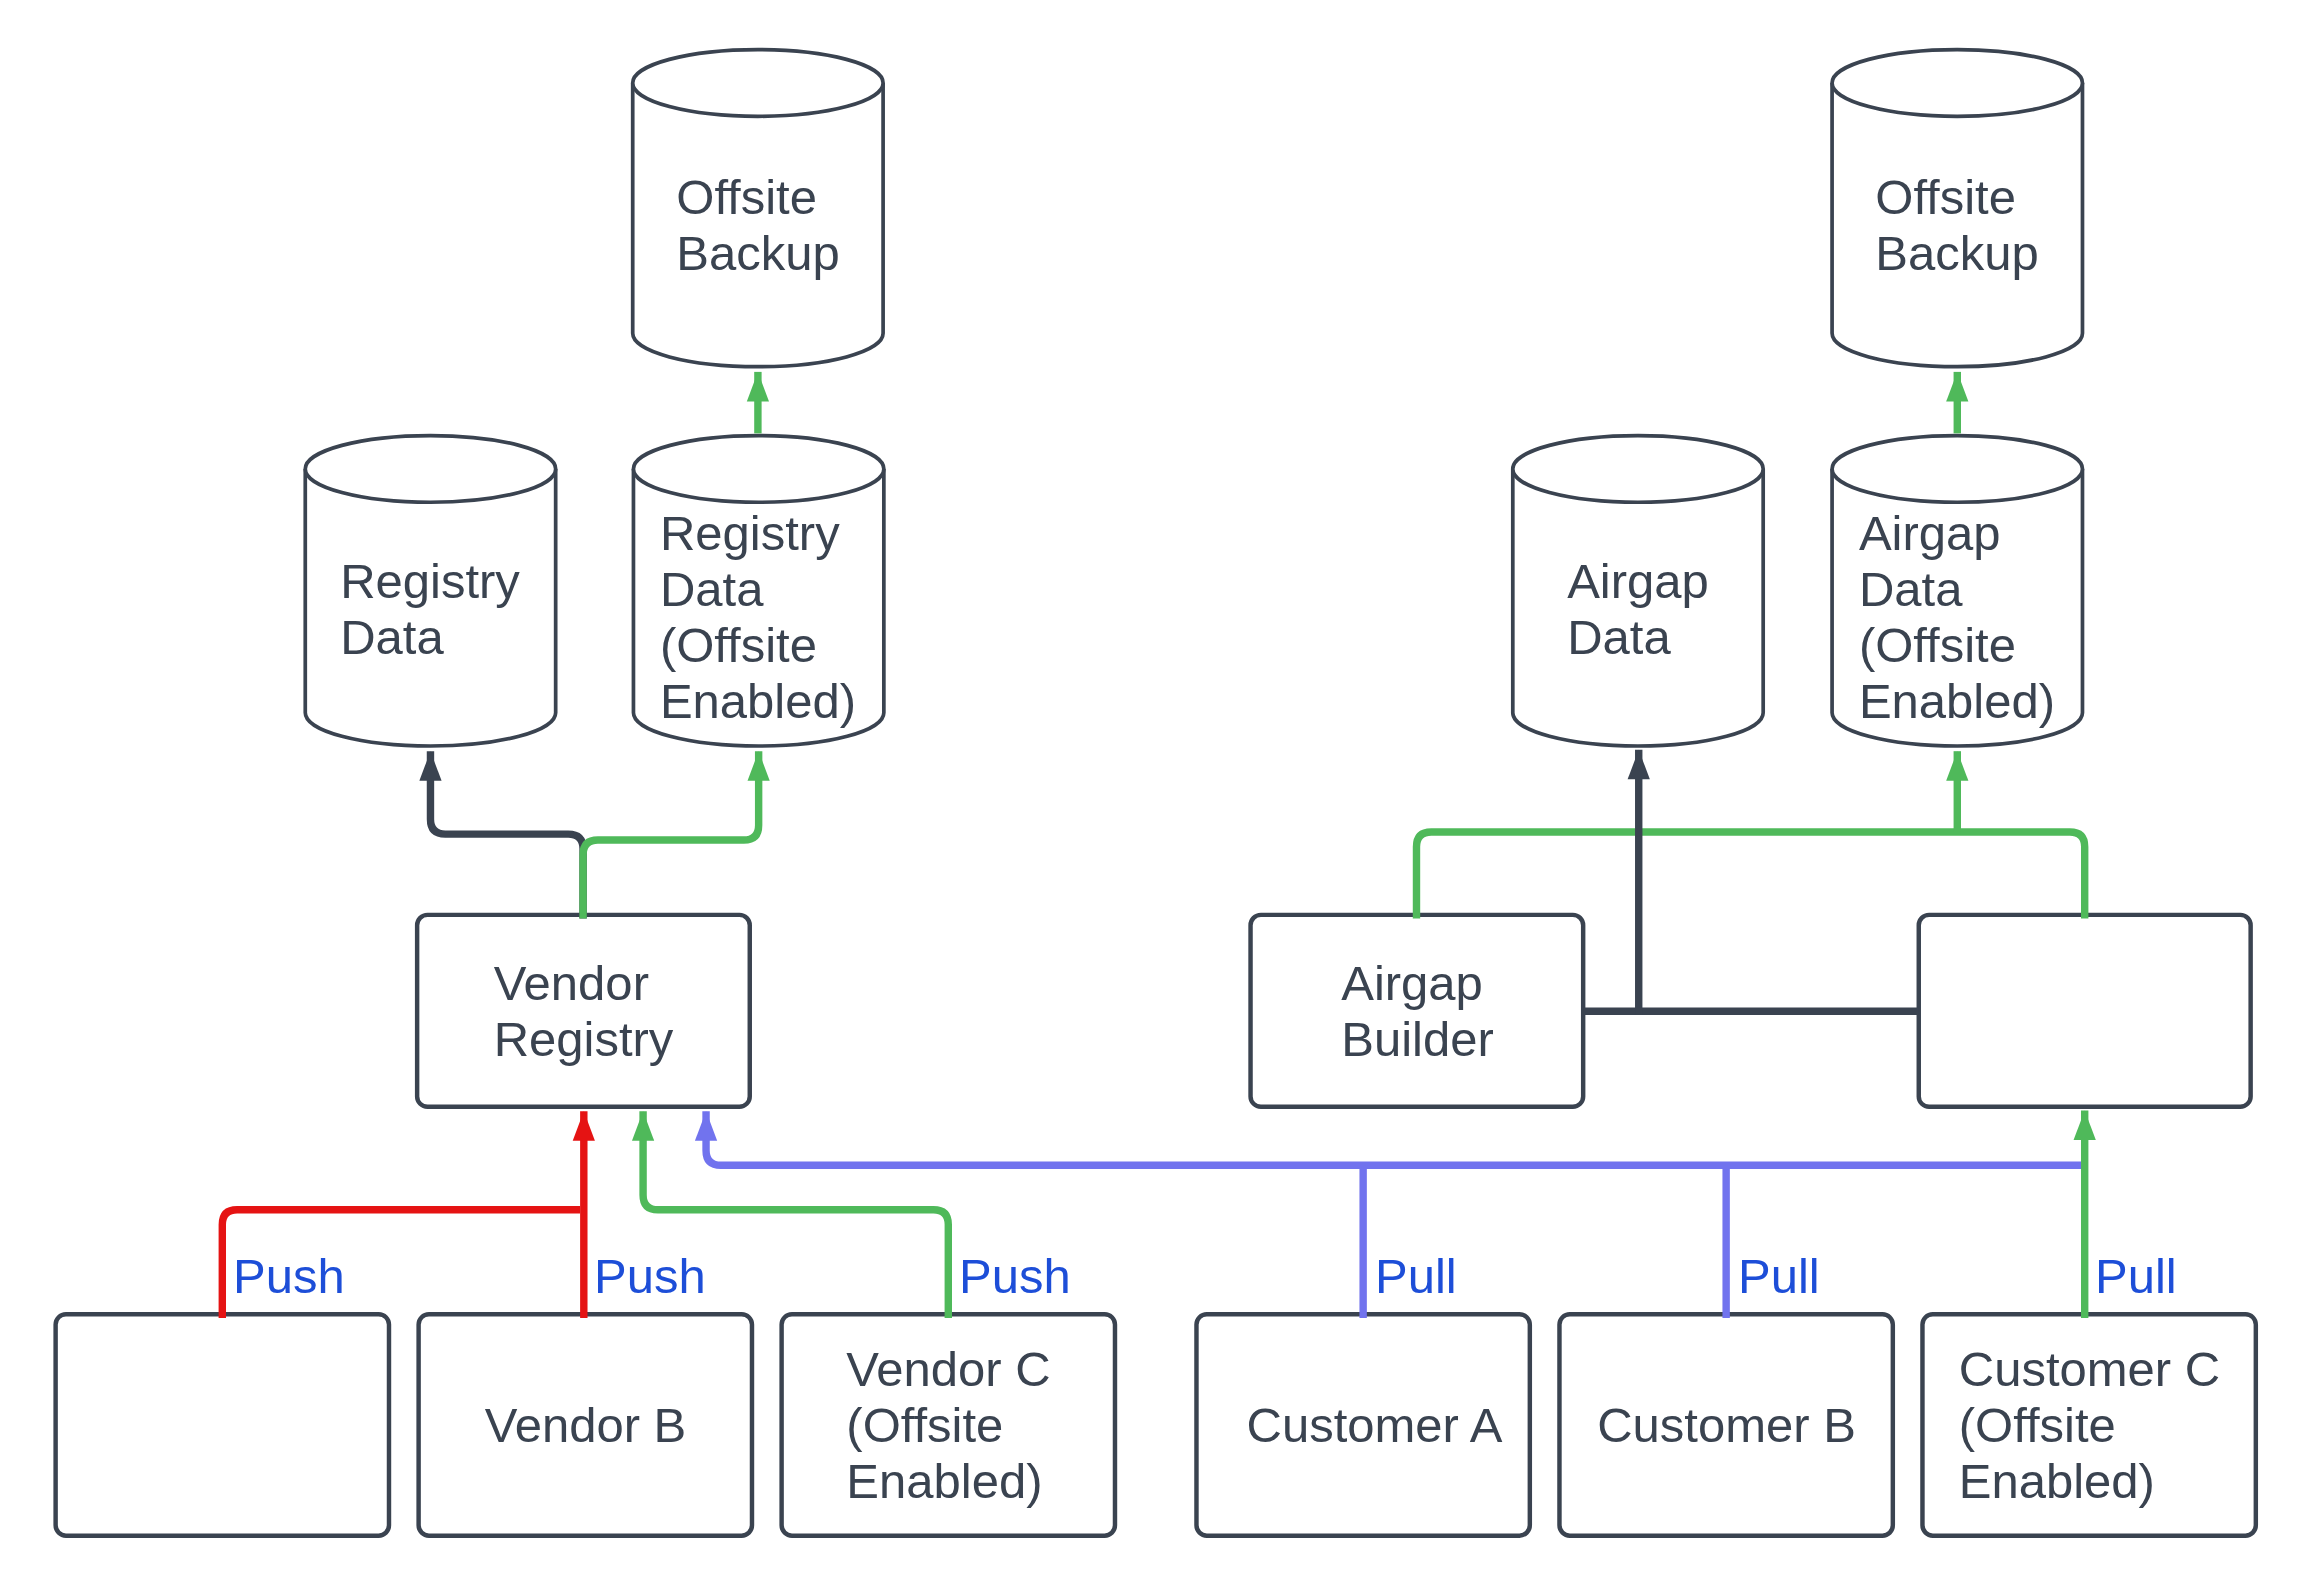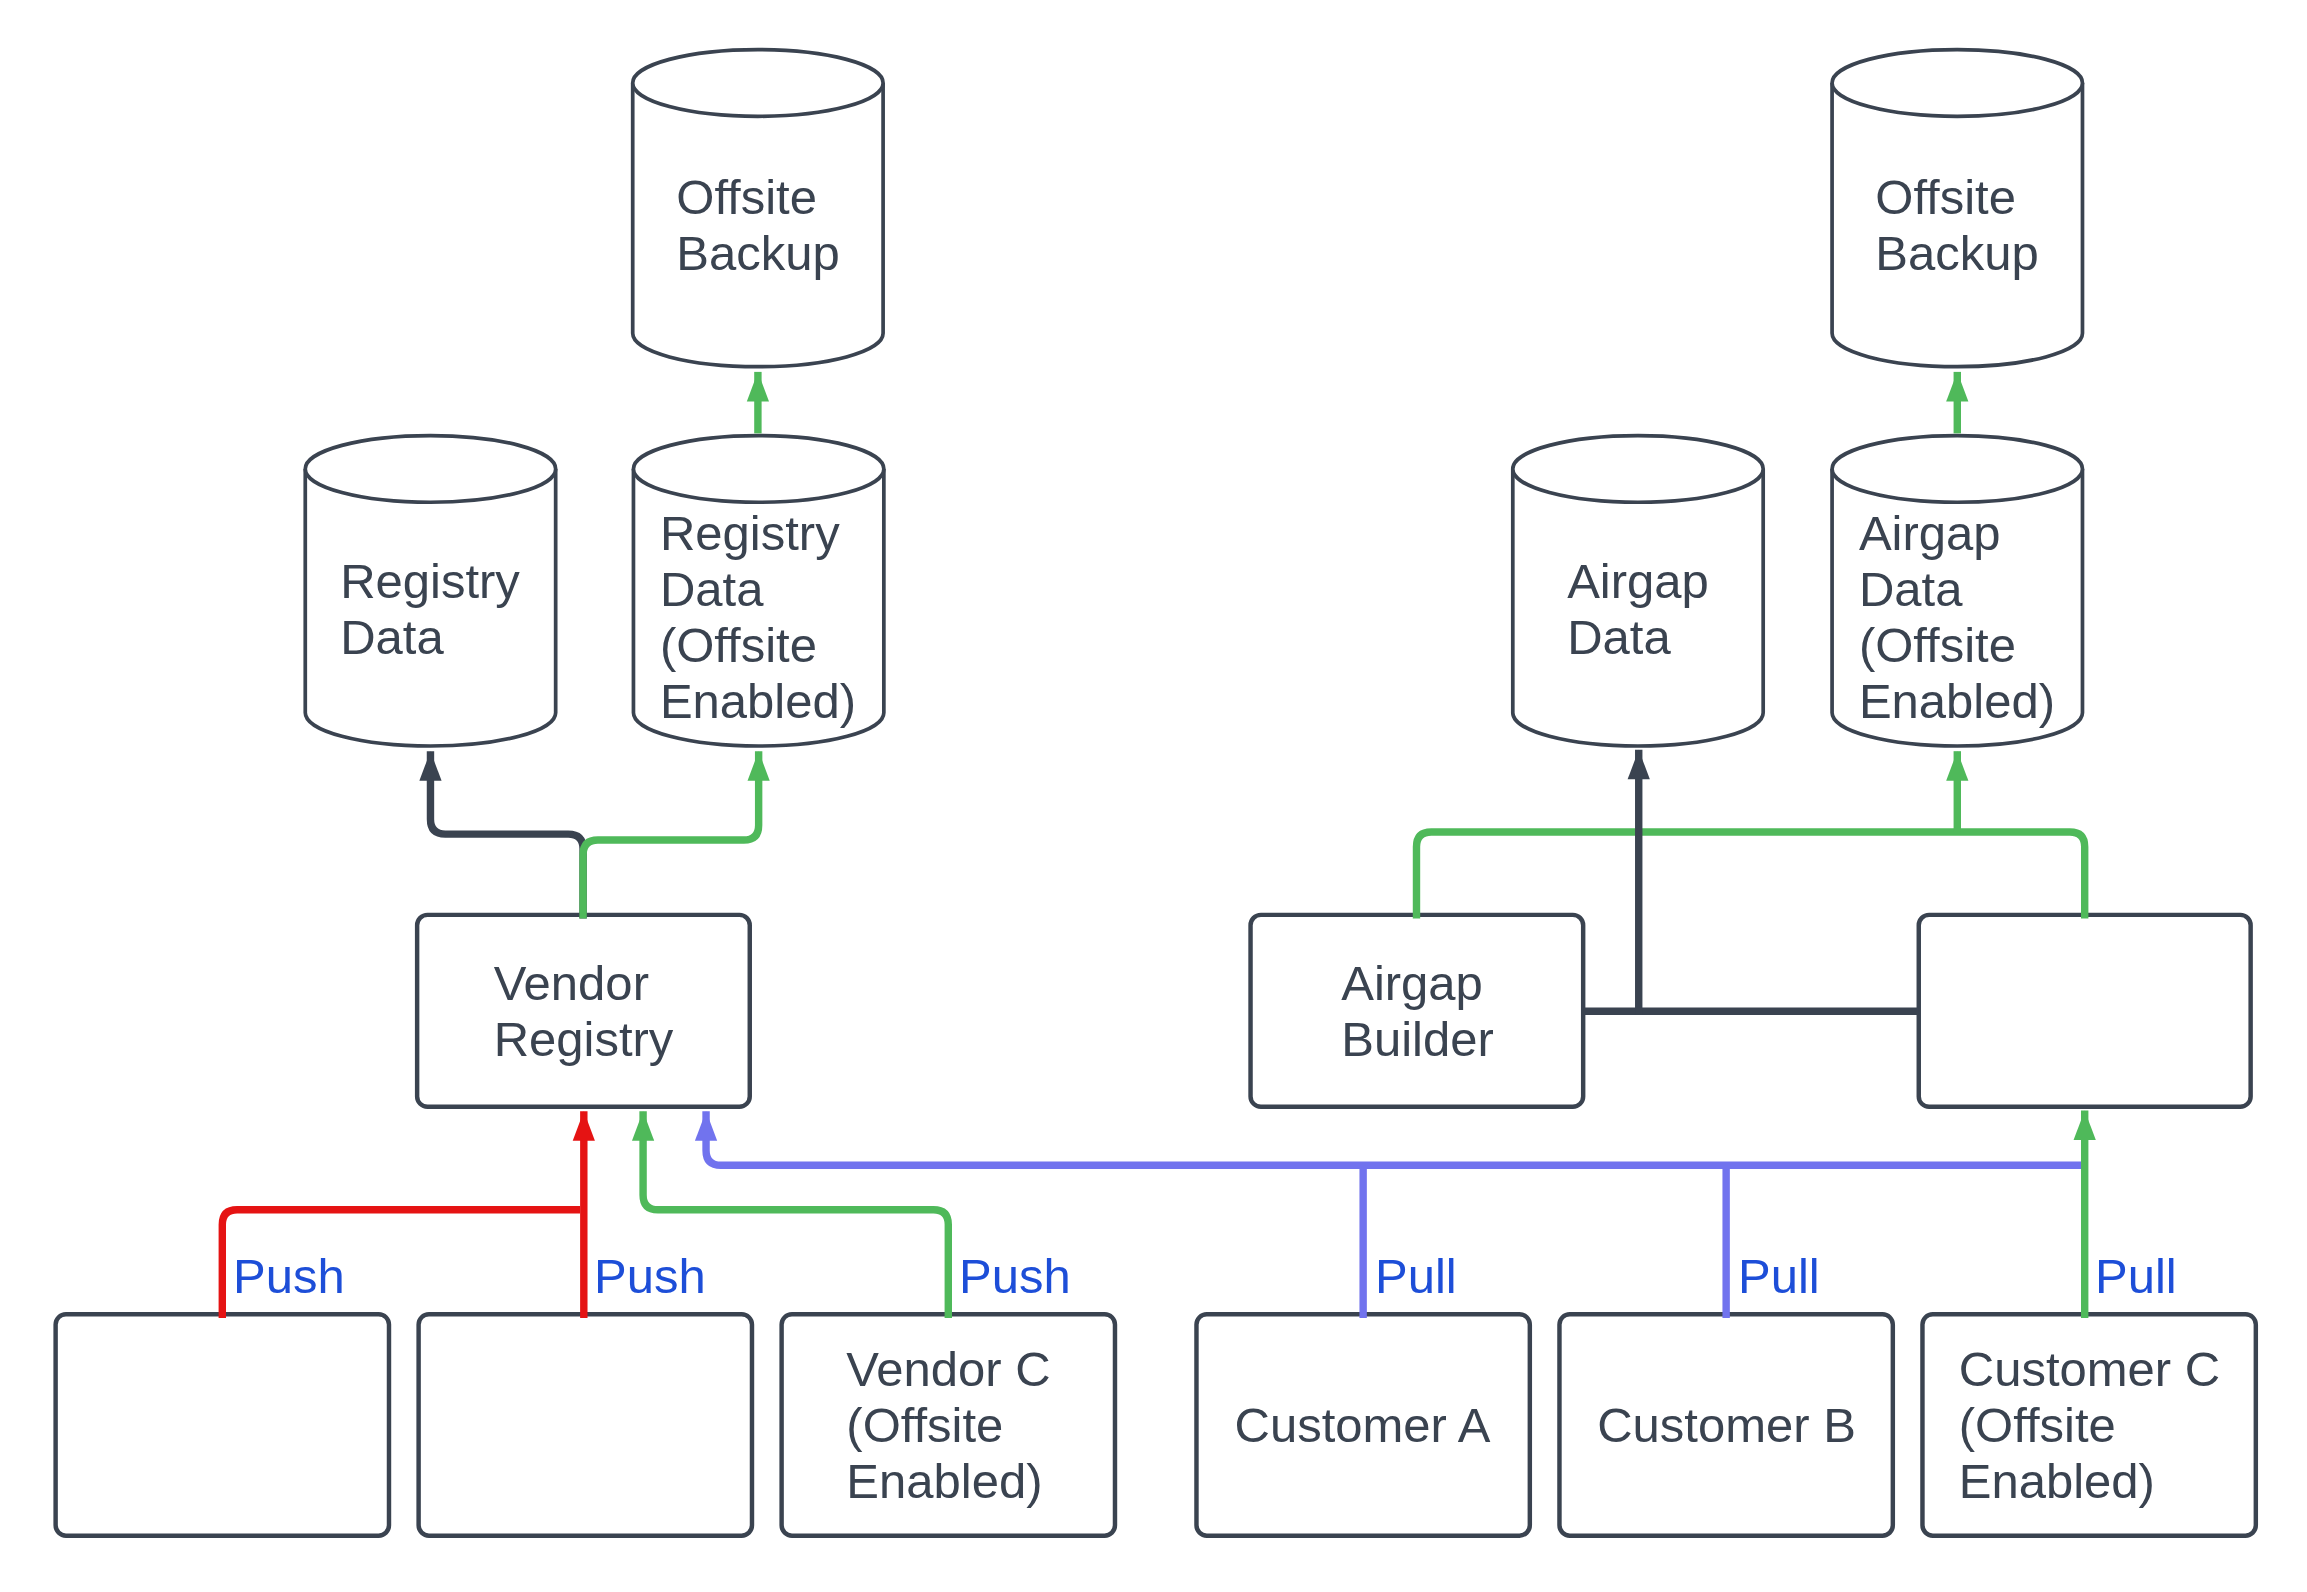--- a/index.html
+++ b/index.html
@@ -123,24 +123,25 @@
   <div class="lbl" style="left:1832px;top:485px;width:250px;height:263px;">Airgap
 Data
 (Offsite
 Enabled)</div>
 
   <div class="lbl" style="left:417px;top:915px;width:333px;height:192px;">Vendor
 Registry</div>
   <div class="lbl" style="left:1251px;top:915px;width:333px;height:192px;">Airgap
 Builder</div>
 
+  <div class="lbl" style="left:419px;top:1314px;width:333px;height:222px;">Vendor B</div>
   <div class="lbl" style="left:782px;top:1314px;width:333px;height:222px;">Vendor C
 (Offsite
 Enabled)</div>
-  <div class="lbl" style="left:1196px;top:1314px;width:333px;height:222px;">Customer A</div>
+  <div class="lbl" style="left:1196px;top:1314px;width:333px;height:222px;padding-left:12px;">Customer A</div>
   <div class="lbl" style="left:1560px;top:1314px;width:333px;height:222px;">Customer B</div>
   <div class="lbl" style="left:1923px;top:1314px;width:333px;height:222px;">Customer C
 (Offsite
 Enabled)</div>
 
   <div class="edge-lbl" style="left:233px;top:1248px;">Push</div>
   <div class="edge-lbl" style="left:594px;top:1248px;">Push</div>
   <div class="edge-lbl" style="left:959px;top:1248px;">Push</div>
   <div class="edge-lbl" style="left:1375px;top:1248px;">Pull</div>
   <div class="edge-lbl" style="left:1738px;top:1248px;">Pull</div>

